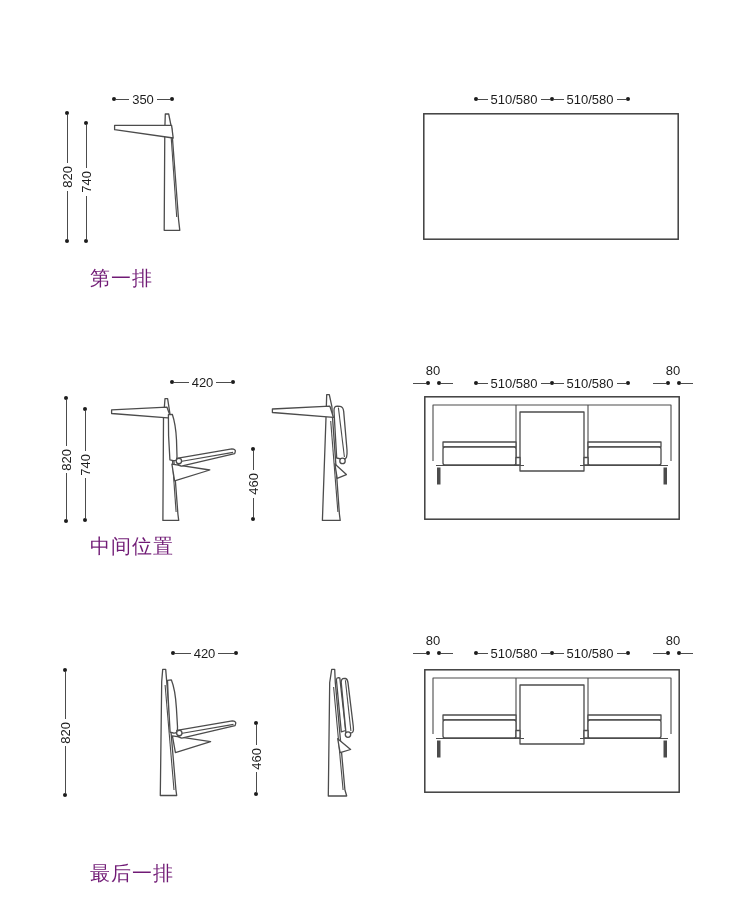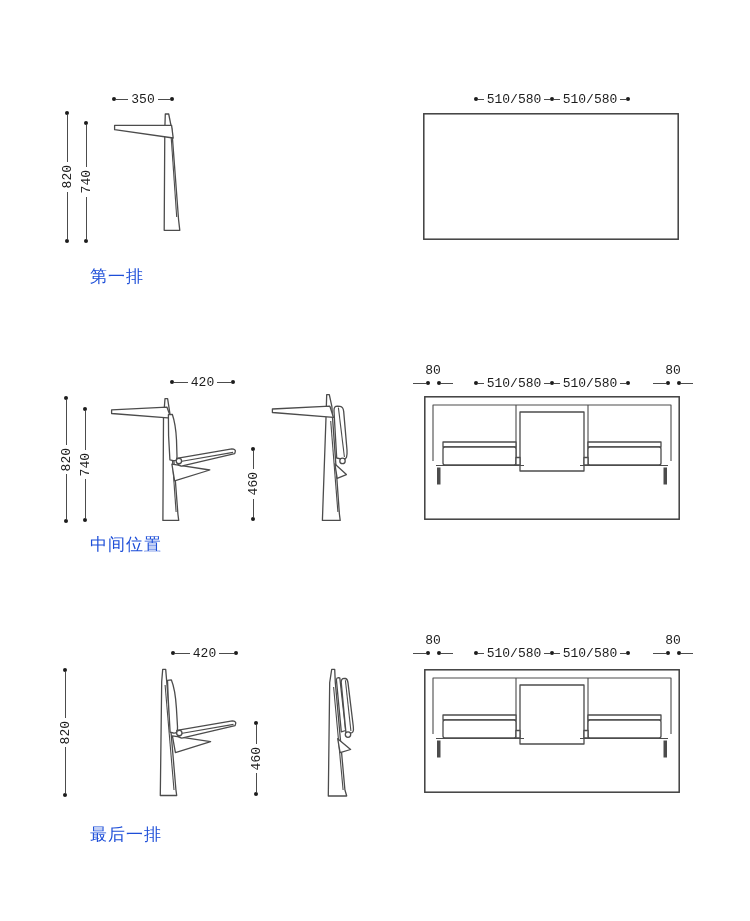--- a/index.html
+++ b/index.html
@@ -1,18 +1,18 @@
 <!DOCTYPE html>
 <html><head>
 <meta charset="utf-8">
 <style>
   html,body { margin:0; padding:0; background:#ffffff; }
   .canvas {
     position:relative; width:750px; height:921px; background:#ffffff;
-    font-family:Liberation Mono, monospace; overflow:hidden;
+    font-family:Liberation Sans, sans-serif; overflow:hidden;
   }
   .drawing { position:absolute; }
 
   
   .s  { stroke:#4c4c4c; fill:#ffffff; stroke-width:1.3; stroke-linejoin:round; }
   .sn { stroke:#4c4c4c; fill:none;    stroke-width:1.1; stroke-linejoin:round; }
   .sf { fill:#4c4c4c; stroke:none; }
   .so { stroke:#3f3f3f; fill:none; stroke-width:1.5; }
 
   
@@ -26,21 +26,21 @@
   .vdim .ln { flex:1; width:0; border-left:1px solid #4c4c4c; }
   .vdim .dim-lbl { writing-mode:vertical-rl; transform:rotate(180deg); padding:3px 0; }
 
   
   .edim { position:absolute; display:flex; flex-direction:column; align-items:center; color:#1c1c1c;text-align:right; }
   .edim .dim-lbl { padding:0 0 2px 0; }
   .edim .row { display:flex; align-items:center; align-self:stretch; height:8px; }
   .edim .ln { flex:1; height:0; border-top:1px solid #4c4c4c; }
   .edim .gap { width:7px; flex:none; }
 
-  .row-label { position:absolute; font-size:17px; color:#1d4ed8; letter-spacing:1px; }
+  .row-label { position:absolute; font-size:20px; color:#701a75; letter-spacing:1px; }
 </style>
 </head>
 <body>
 
 <div class="canvas">
 
   <svg width="0" height="0" style="position:absolute">
     <defs>
       <symbol id="topview" viewBox="0 0 256 124">
         <rect class="so" x="0.8" y="0.8" width="254.4" height="122.4"></rect>
@@ -277,15 +277,15 @@
       <span class="gap"></span>
       <span class="dot"></span>
         <span class="ln"></span>
     </span>
   </div>
 
   <svg class="drawing" style="left:424px;top:669px" width="256" height="124" viewBox="0 0 256 124">
     <use href="#topview"></use>
   </svg>
 
-  <div class="row-label" style="left:90px;top:823px">最后一排</div>
+  <div class="row-label" style="left:90px;top:860px">最后一排</div>
 
 </div>
 
 </body></html>

